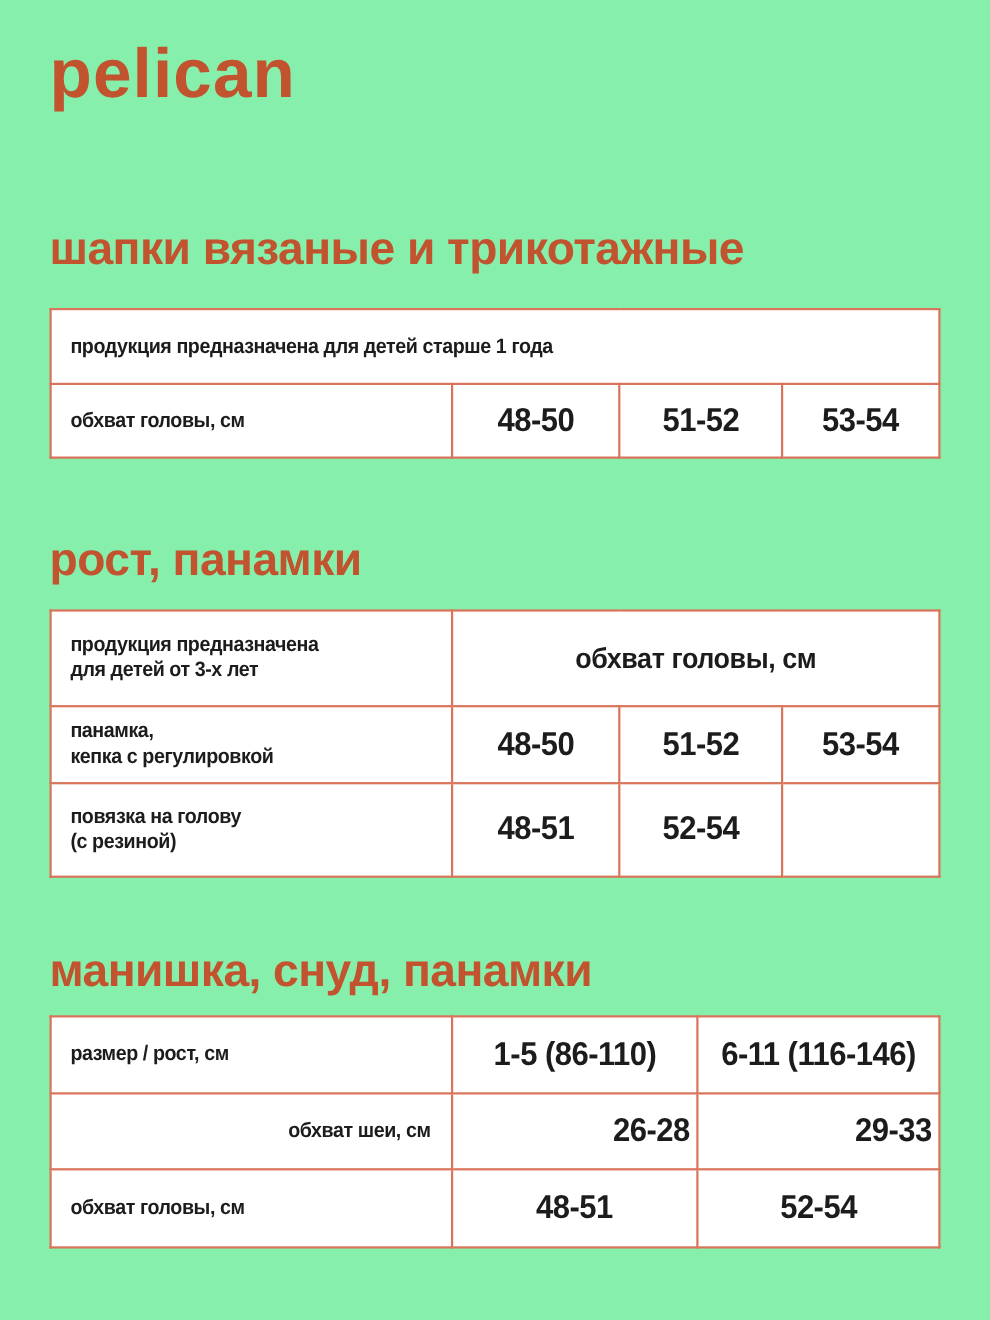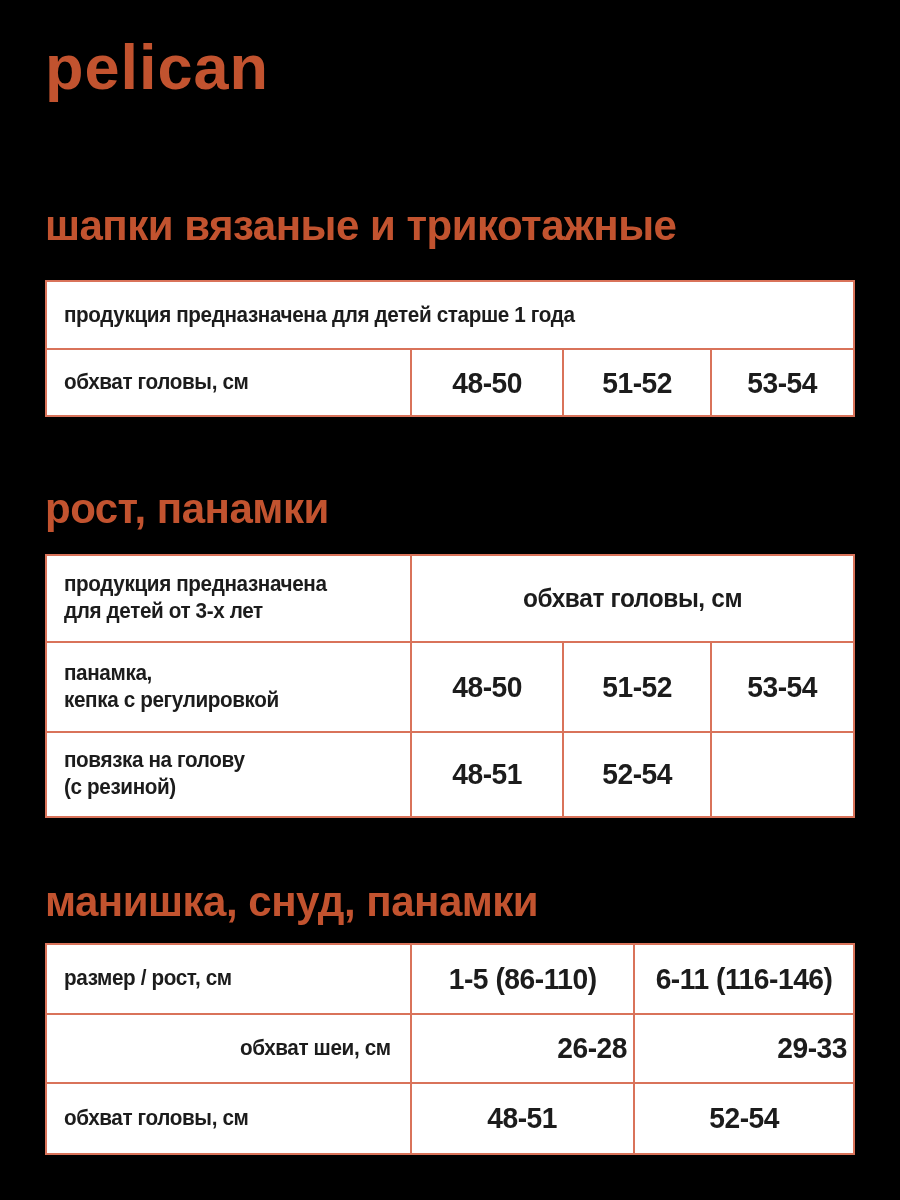--- a/index.html
+++ b/index.html
@@ -4,21 +4,21 @@
 <style>
   html, body {
     margin: 0;
     padding: 0;
     background: #ffffff;
   }
   .page {
     position: relative;
     width: 900px;
     height: 1200px;
-    background: #000000;
+    background: #86efac;
     font-family: "Liberation Sans", sans-serif;
     color: #1c1c1c;
     overflow: hidden;
     box-sizing: border-box;
     padding: 0 47px 0 45px;
   }
   .logo {
     margin-top: 34px;
     font-size: 63px;
     line-height: 1.05;
@@ -48,21 +48,21 @@
   .t3 { margin-top: 18px; }
   table.szt td {
     border: 2px solid #d9735a;
     box-sizing: border-box;
     vertical-align: middle;
     background: #ffffff;
   }
   td.lbl {
     text-align: left;
     padding: 4px 10px 4px 17px;
-    font-size: 22px;
+    font-size: 19px;
     font-weight: bold;
     line-height: 1.22;
     letter-spacing: -0.4px;
   }
   td.num {
     text-align: center;
     font-size: 30px;
     font-weight: bold;
     letter-spacing: -0.5px;
     padding: 2px 4px;
@@ -76,21 +76,21 @@
   .cx {
     display: inline-block;
     transform: scaleX(0.94);
     transform-origin: left center;
   }
   td.num .cx, td.ctr .cx { transform-origin: center center; }
   
   .t1 .r-hdr  td { height: 68px; }
   .t1 .r-data td { height: 67px; }
   .t2 .r-hdr  td { height: 87px; }
-  .t2 .r-1    td { height: 90px; }
+  .t2 .r-1    td { height: 70px; }
   .t2 .r-2    td { height: 85px; }
   .t3 .r-1    td { height: 70px; }
   .t3 .r-2    td { height: 69px; text-align: right; }
   .t3 .r-3    td { height: 71px; }
 </style>
 </head>
 <body>
 
 <div class="page">
 

